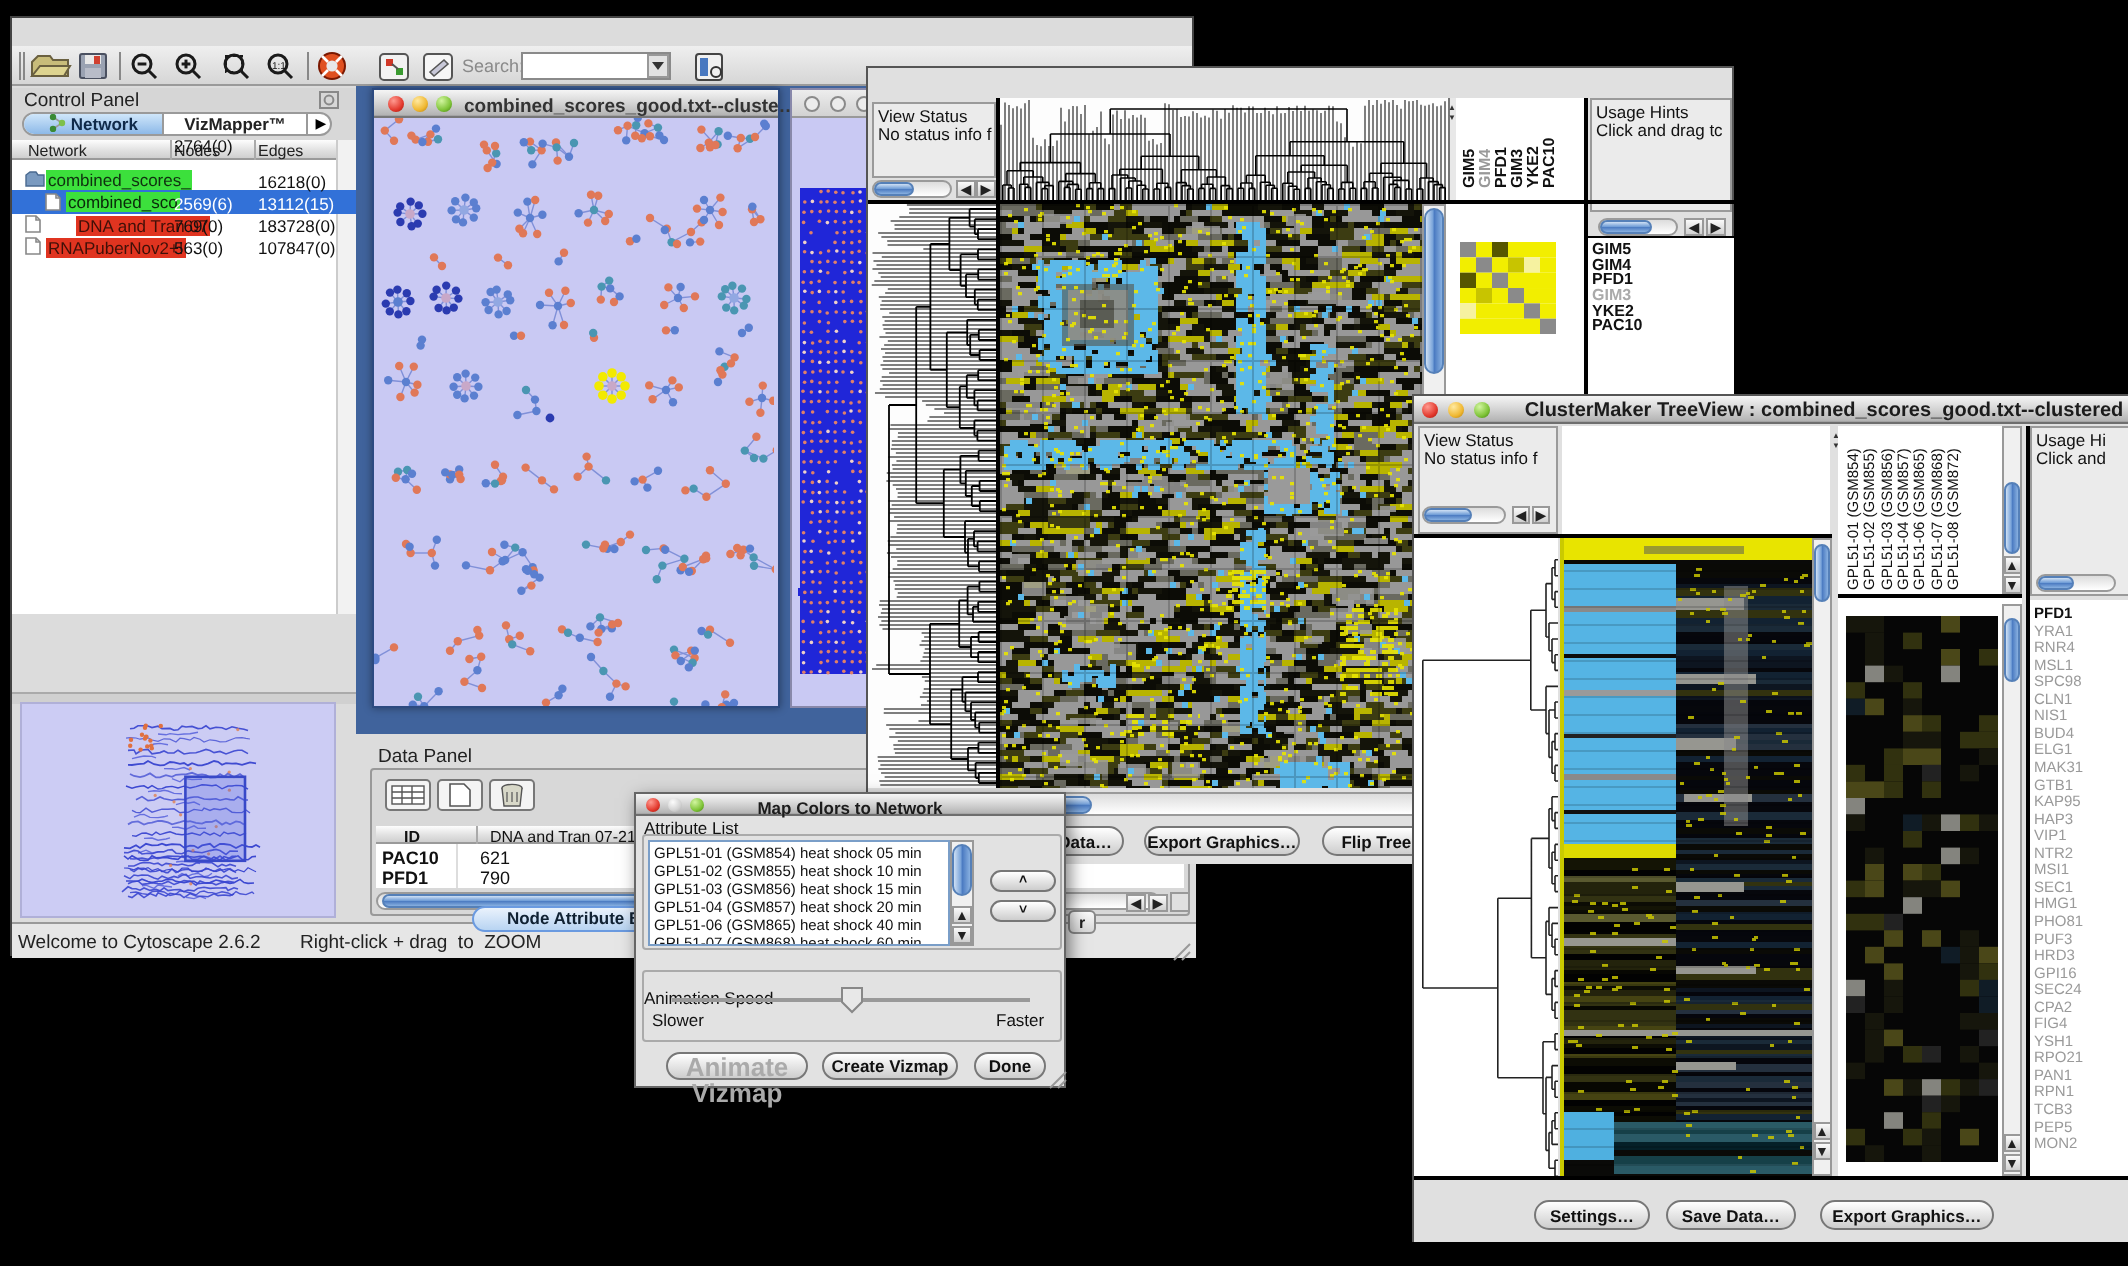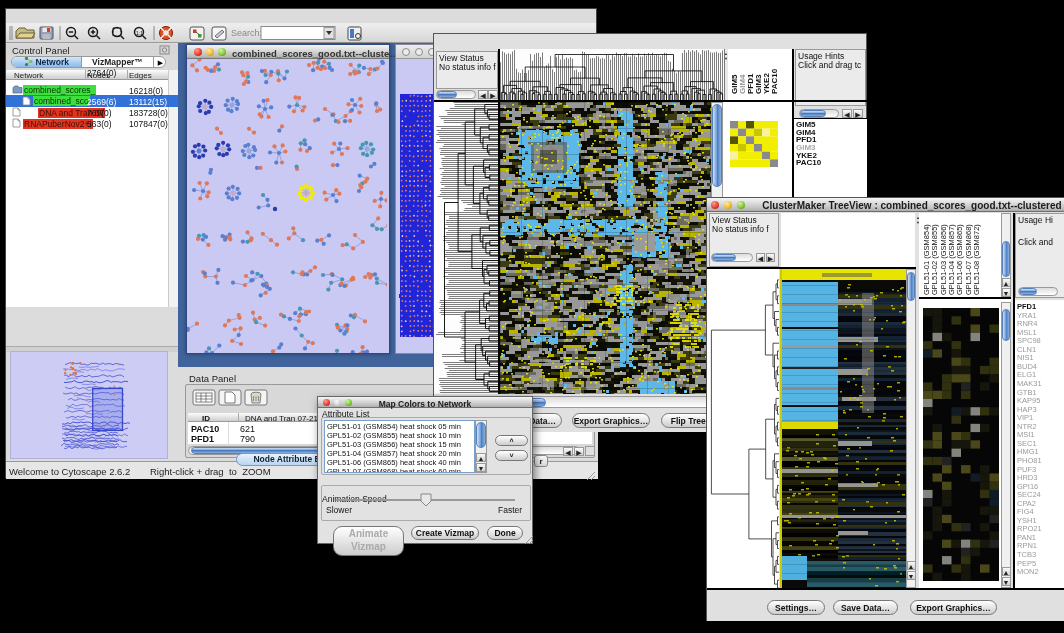--- a/index.html
+++ b/index.html
@@ -1859,21 +1859,21 @@
         <rect x="38.0" y="264.6" width="9.5" height="8.3" fill="#16160c"></rect>
       </svg>
     </div>
     <div class="abs" style="left:294px;top:104px;width:10px;height:286px;background:#f0f0f0;border:1px solid #999"></div>
     <div class="sbthumbv" style="left:295px;top:111px;width:8px;height:32px"></div>
     <div class="arrbtn" style="left:294.5px;top:369px;width:9px;height:9px">▲</div>
     <div class="arrbtn" style="left:294.5px;top:379px;width:9px;height:9px">▼</div>
     <div class="abs" style="left:305.5px;top:15px;width:2px;height:375px;background:#000"></div>
     <div class="panelbox" style="left:308px;top:15px;width:56px;height:85px;background:#ebebeb">
       <div class="abs" style="left:2px;top:1px;font-size:8.5px">Usage Hi</div>
-      <div class="abs" style="left:2px;top:23px;font-size:8.5px">Click and</div>
+      <div class="abs" style="left:2px;top:10px;font-size:8.5px">Click and</div>
     </div>
     <div class="sbtrack" style="left:311px;top:89px;width:40px;height:9px"></div>
     <div class="sbthumb" style="left:312px;top:90px;width:18px;height:7px"></div>
     <div class="abs" style="left:308px;top:102px;width:56px;height:288px;background:#fff"></div>
     <div class="abs" style="left:310px;top:104.0px;font-size:7.5px;font-weight:bold;color:#111">PFD1</div>
     <div class="abs" style="left:310px;top:112.5px;font-size:7.5px;font-weight:normal;color:#9a9a9a">YRA1</div>
     <div class="abs" style="left:310px;top:121.1px;font-size:7.5px;font-weight:normal;color:#9a9a9a">RNR4</div>
     <div class="abs" style="left:310px;top:129.7px;font-size:7.5px;font-weight:normal;color:#9a9a9a">MSL1</div>
     <div class="abs" style="left:310px;top:138.2px;font-size:7.5px;font-weight:normal;color:#9a9a9a">SPC98</div>
     <div class="abs" style="left:310px;top:146.8px;font-size:7.5px;font-weight:normal;color:#9a9a9a">CLN1</div>
@@ -1933,18 +1933,18 @@
     <div class="pill" style="left:177px;top:38px;width:33px;height:11px;font-size:7px;line-height:10px">˄</div>
     <div class="pill" style="left:177px;top:53px;width:33px;height:11px;font-size:7px;line-height:10px">˅</div>
     <div class="abs" style="left:4px;top:97px;font-size:8.5px;color:#111">Animation Speed</div>
     <div class="abs" style="left:3px;top:88px;width:210px;height:36px;border:1px solid #aaa;border-radius:2px"></div>
     <div class="abs" style="left:18px;top:102px;width:179px;height:2px;background:#999"></div>
     <svg class="abs" style="left:101px;top:95px" width="14" height="15">
       <path d="M2 2h10v7l-5 5-5-5z" fill="#e8e8e8" stroke="#888"></path>
     </svg>
     <div class="abs" style="left:8px;top:108px;font-size:8.5px;color:#111">Slower</div>
     <div class="abs" style="left:180px;top:108px;font-size:8.5px;color:#111">Faster</div>
-    <div class="pill" style="left:15px;top:129px;width:71px;height:30px;font-size:10px;line-height:13px;color:#aaa">Animate Vizmap</div>
+    <div class="pill" style="left:15px;top:129px;width:71px;height:14px;font-size:13px;line-height:13px;color:#aaa">Animate Vizmap</div>
     <div class="pill" style="left:93px;top:129px;width:68px;height:14px;font-size:8.5px;line-height:13px">Create Vizmap</div>
     <div class="pill" style="left:169px;top:129px;width:36px;height:14px;font-size:8.5px;line-height:13px">Done</div>
     <svg class="abs" style="left:206px;top:138px" width="10" height="10">
       <path d="M9 1L1 9M9 5L5 9" stroke="#999" stroke-width="1"></path>
     </svg>
   </div>
 </body></html>

